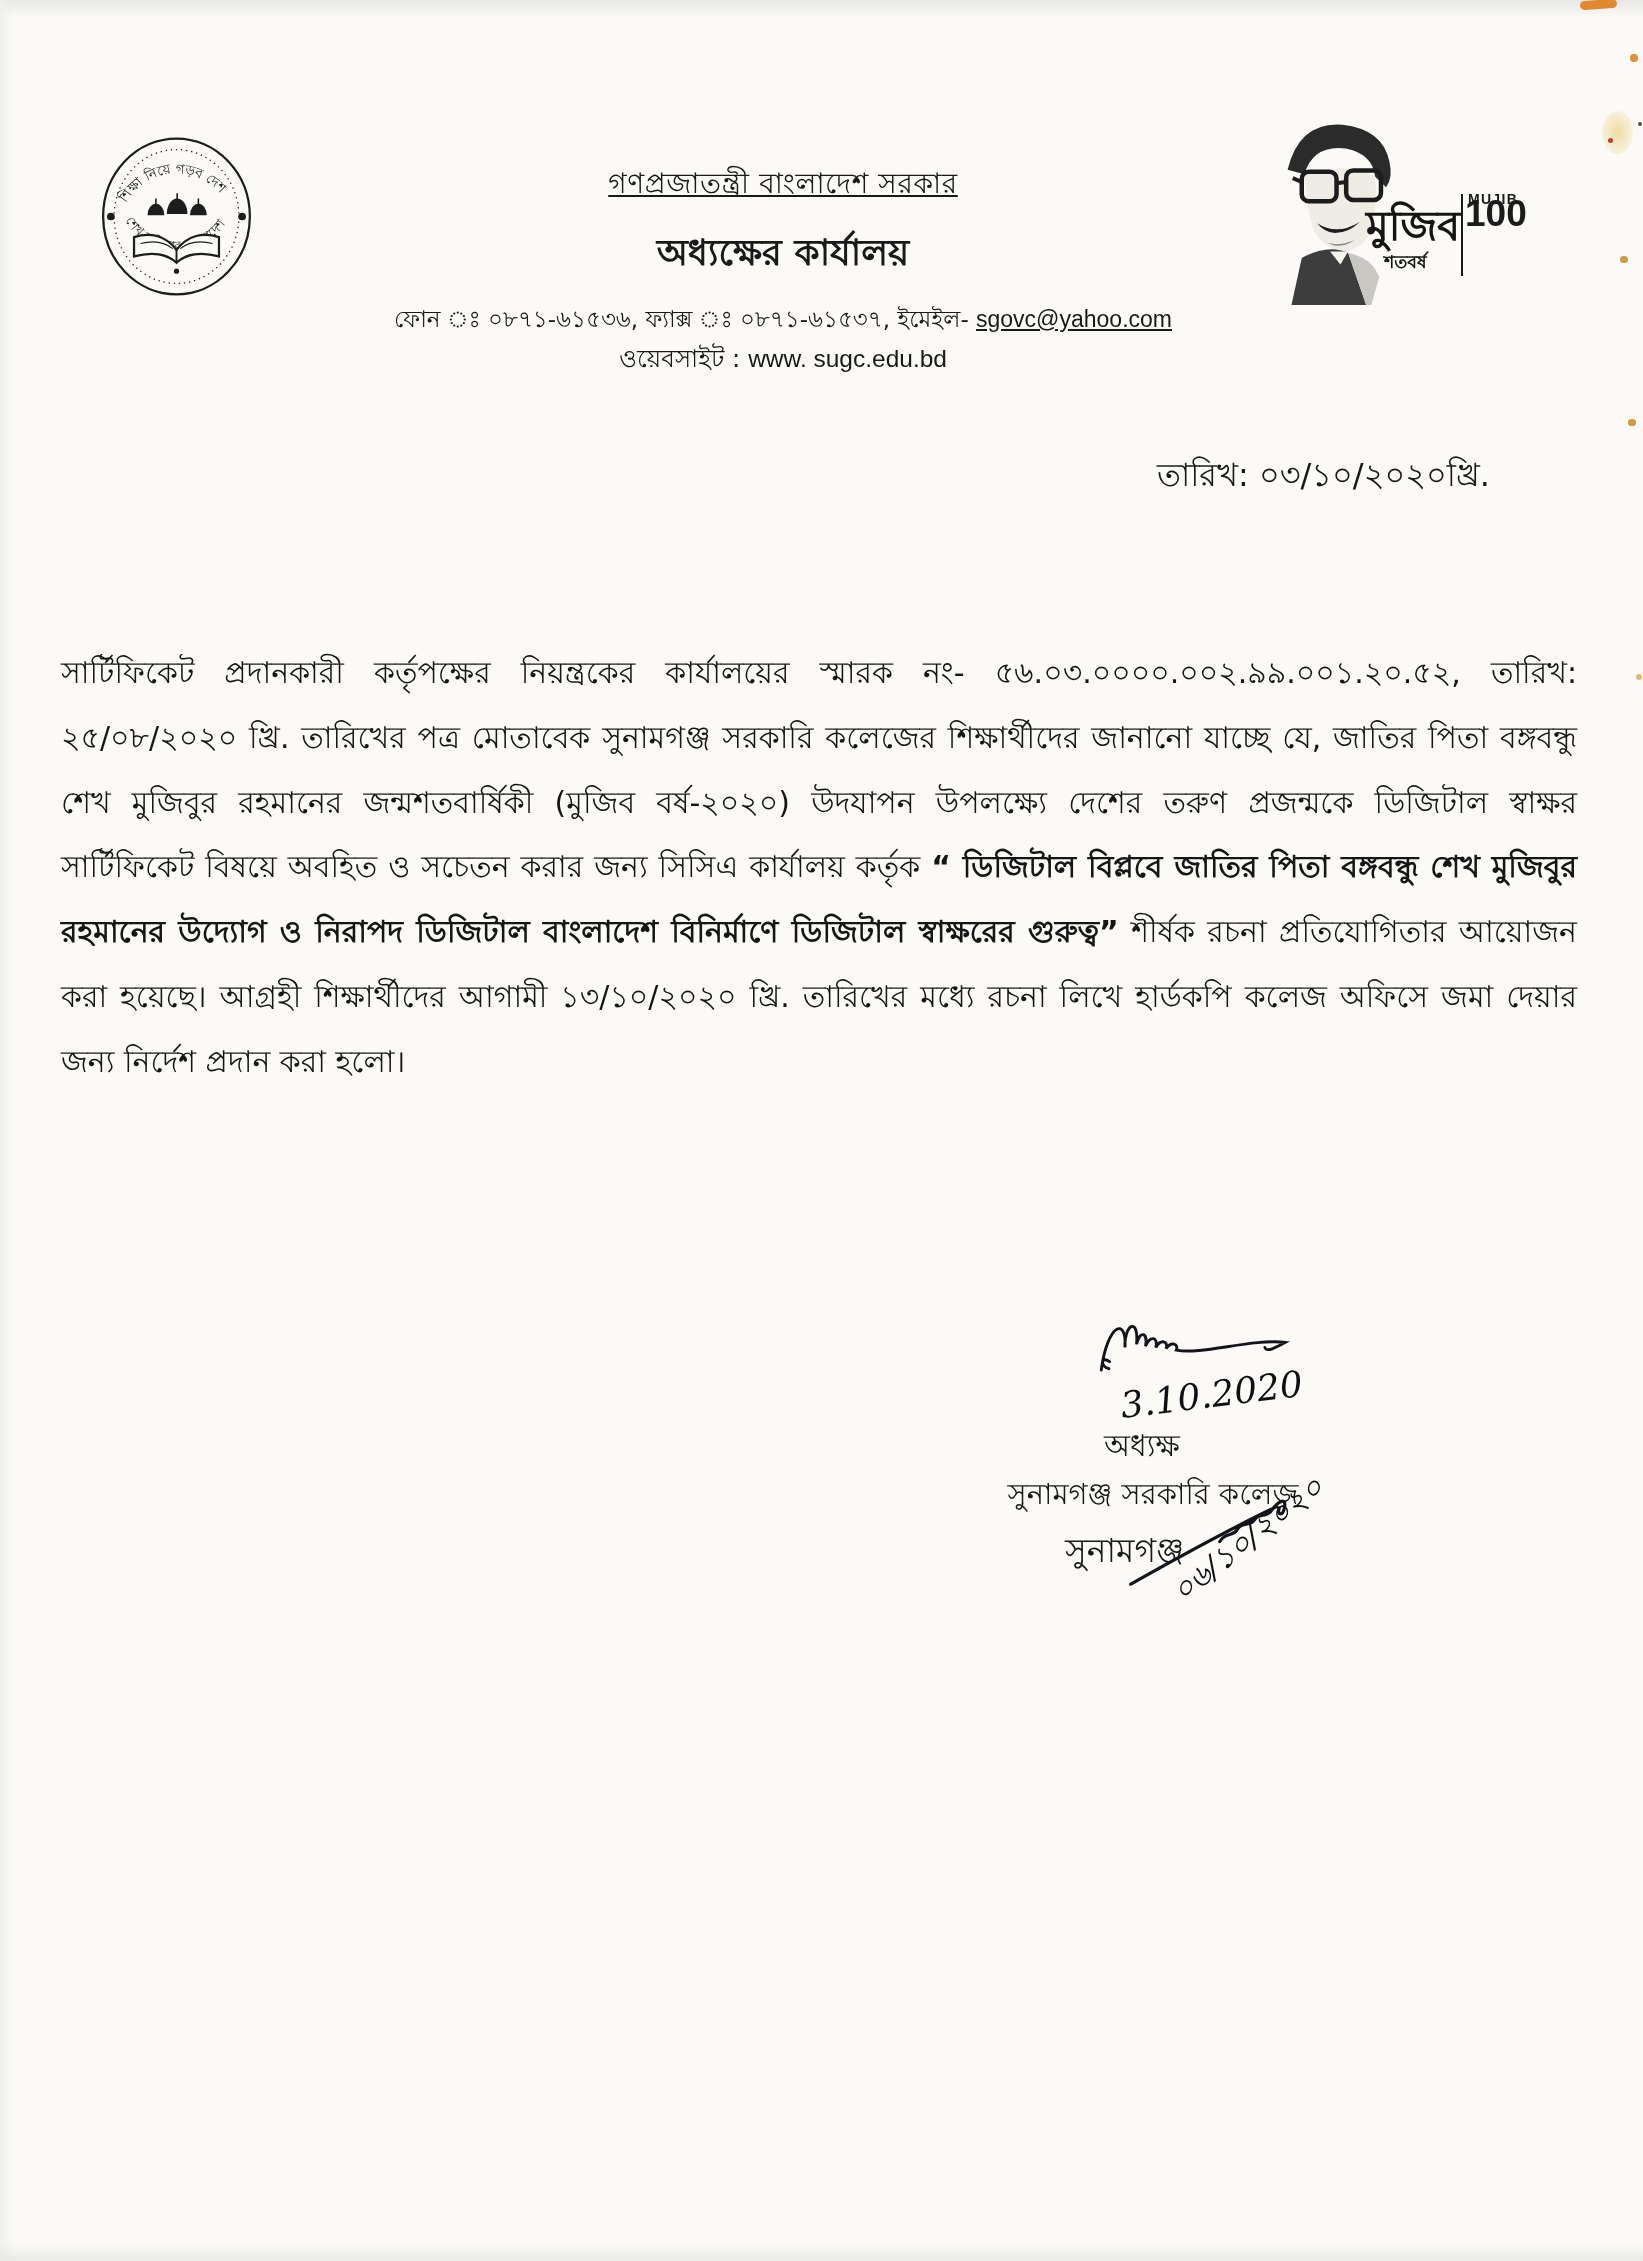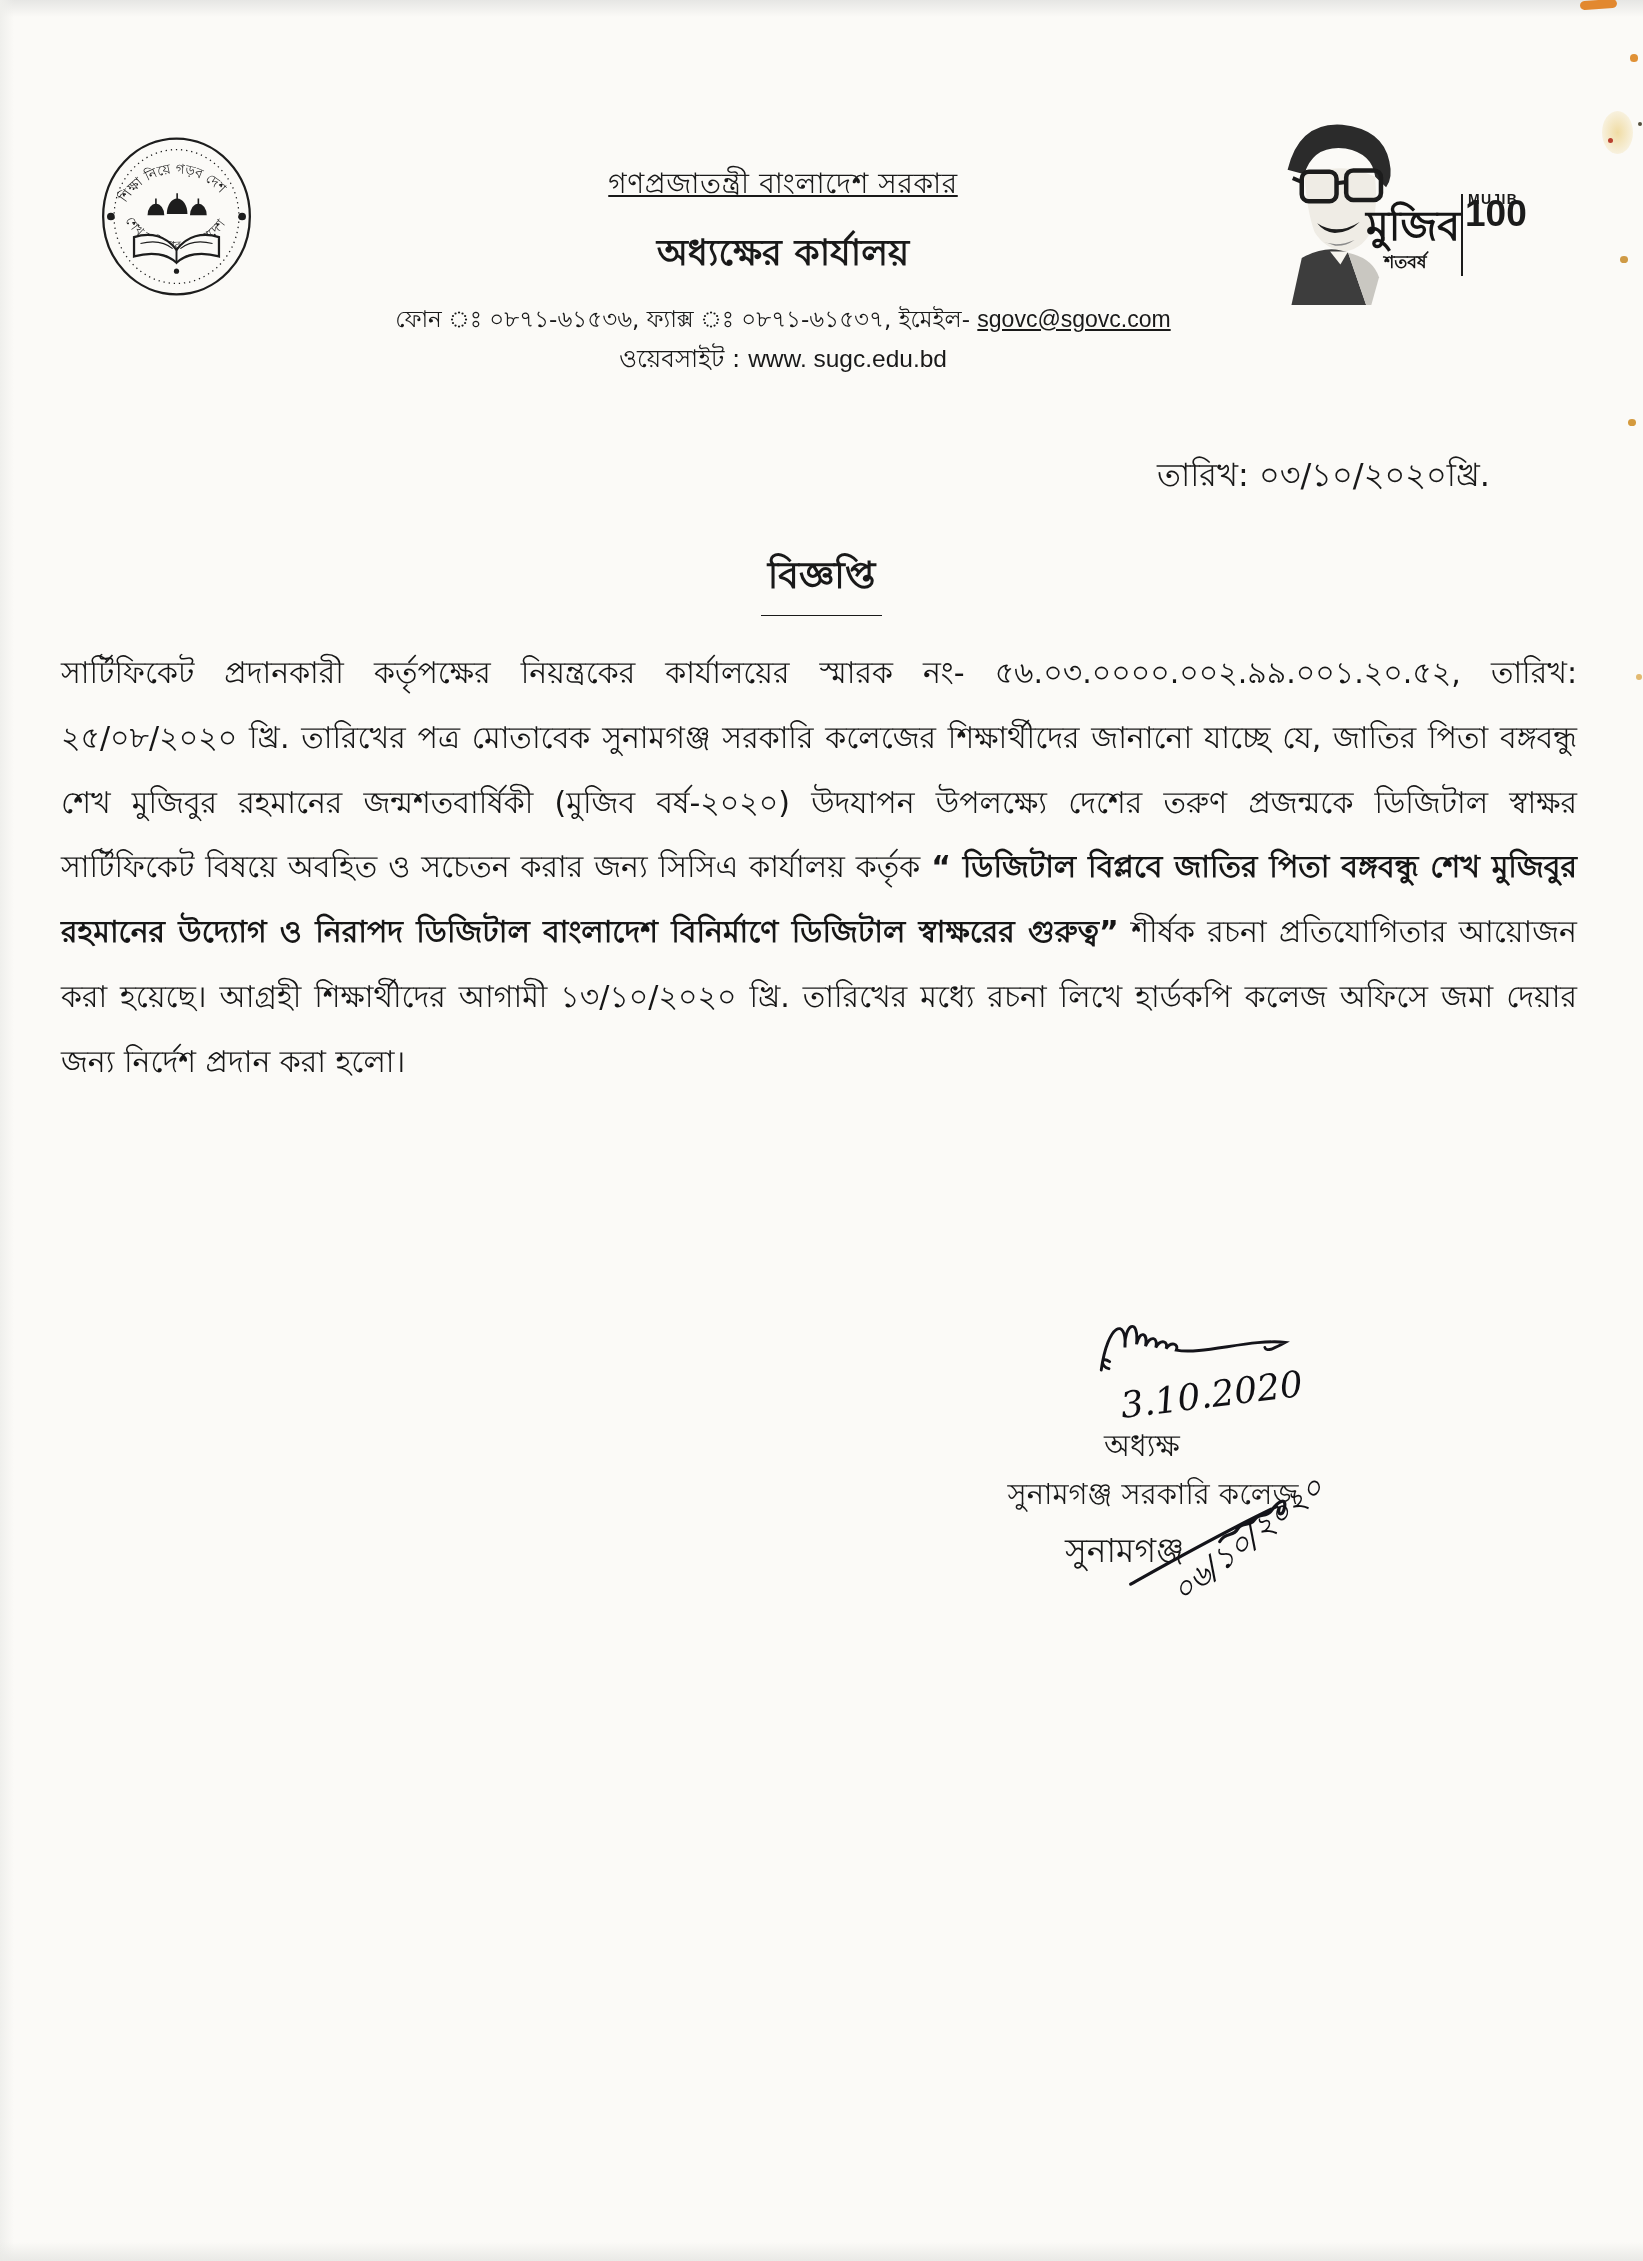--- a/index.html
+++ b/index.html
@@ -109,21 +109,21 @@
       <line x1="122" y1="180" x2="122" y2="200" stroke="#1d1d1d" stroke-width="3"></line>
       <path d="M66 170 C86 165 104 168 116 178" fill="none" stroke="#1d1d1d" stroke-width="1.6"></path>
       <path d="M178 170 C158 165 140 168 128 178" fill="none" stroke="#1d1d1d" stroke-width="1.6"></path>
       <circle cx="122" cy="213" r="4" fill="#1d1d1d"></circle>
     </svg>
   </div>
 
   <div class="head-center">
     <div class="head-line1">গণপ্রজাতন্ত্রী বাংলাদেশ সরকার</div>
     <div class="head-line2">অধ্যক্ষের কার্যালয়</div>
-    <div class="head-line4"><span>ফোন ঃ ০৮৭১-৬১৫৩৬, ফ্যাক্স ঃ ০৮৭১-৬১৫৩৭,  ইমেইল- </span><span class="email">sgovc@sgovc.com</span></div>
+    <div class="head-line4"><span>ফোন ঃ ০৮৭১-৬১৫৩৬, ফ্যাক্স ঃ ০৮৭১-৬১৫৩৭,  ইমেইল- </span><span class="email">sgovc@yahoo.com</span></div>
     <div class="head-line5"><span class="bn">ওয়েবসাইট : </span><span>www. sugc.edu.bd</span></div>
   </div>
 
   <div class="mujib-logo">
     <svg class="mujib-portrait" width="139" height="190" viewBox="0 0 215 295">
       <path d="M30 85 Q48 10 115 15 Q178 22 188 72 Q194 98 183 112 L166 96 Q162 60 120 52 Q70 46 56 92 Z" fill="#2b2b2b"></path>
       <path d="M56 92 Q60 150 72 182 Q90 210 120 212 Q150 206 162 175 Q170 140 166 96 Q130 78 96 84 Q70 86 56 92 Z" fill="#efece5"></path>
       <rect x="52" y="88" width="54" height="46" rx="11" fill="none" stroke="#1c1c1c" stroke-width="7"></rect>
       <rect x="121" y="86" width="54" height="46" rx="11" fill="none" stroke="#1c1c1c" stroke-width="7"></rect>
       <line x1="106" y1="106" x2="121" y2="104" stroke="#1c1c1c" stroke-width="6"></line>
@@ -136,23 +136,20 @@
     </svg>
     <span class="mujib-bn-title">মুজিব</span>
     <span class="mujib-bn-sub">শতবর্ষ</span>
     <span class="mujib-divider"></span>
     <span class="mujib-en">MUJIB</span>
     <span class="mujib-100">100</span>
   </div>
 
   <div class="doc-date">তারিখ: ০৩/১০/২০২০খ্রি.</div>
 
-  <div class="doc-title">
-    <span>বিজ্ঞপ্তি</span>
-  </div>
 
   <div class="doc-body"><span>সার্টিফিকেট প্রদানকারী কর্তৃপক্ষের নিয়ন্ত্রকের কার্যালয়ের স্মারক নং- ৫৬.০৩.০০০০.০০২.৯৯.০০১.২০.৫২,  তারিখ: ২৫/০৮/২০২০ খ্রি. তারিখের পত্র মোতাবেক সুনামগঞ্জ সরকারি কলেজের শিক্ষার্থীদের জানানো যাচ্ছে যে, জাতির পিতা বঙ্গবন্ধু শেখ মুজিবুর রহমানের জন্মশতবার্ষিকী (মুজিব বর্ষ-২০২০) উদযাপন উপলক্ষ্যে দেশের তরুণ প্রজন্মকে ডিজিটাল স্বাক্ষর সার্টিফিকেট বিষয়ে অবহিত ও সচেতন করার জন্য সিসিএ কার্যালয় কর্তৃক </span><span class="bold">“ ডিজিটাল বিপ্লবে জাতির পিতা বঙ্গবন্ধু শেখ মুজিবুর রহমানের উদ্যোগ ও নিরাপদ ডিজিটাল বাংলাদেশ বিনির্মাণে ডিজিটাল স্বাক্ষরের গুরুত্ব”</span><span> শীর্ষক রচনা প্রতিযোগিতার আয়োজন করা হয়েছে। আগ্রহী  শিক্ষার্থীদের আগামী ১৩/১০/২০২০ খ্রি. তারিখের মধ্যে রচনা লিখে হার্ডকপি কলেজ অফিসে জমা দেয়ার জন্য নির্দেশ প্রদান করা হলো।</span></div>
 
   <div class="sig-scribble">
     <svg width="213" height="77" viewBox="0 0 330 120">
       <path d="M28 82 C14 72 13 90 27 93
                M15 95 C25 22 55 12 52 60
                C50 25 74 10 70 55
                C75 33 88 36 84 58
                C92 40 104 44 100 60

